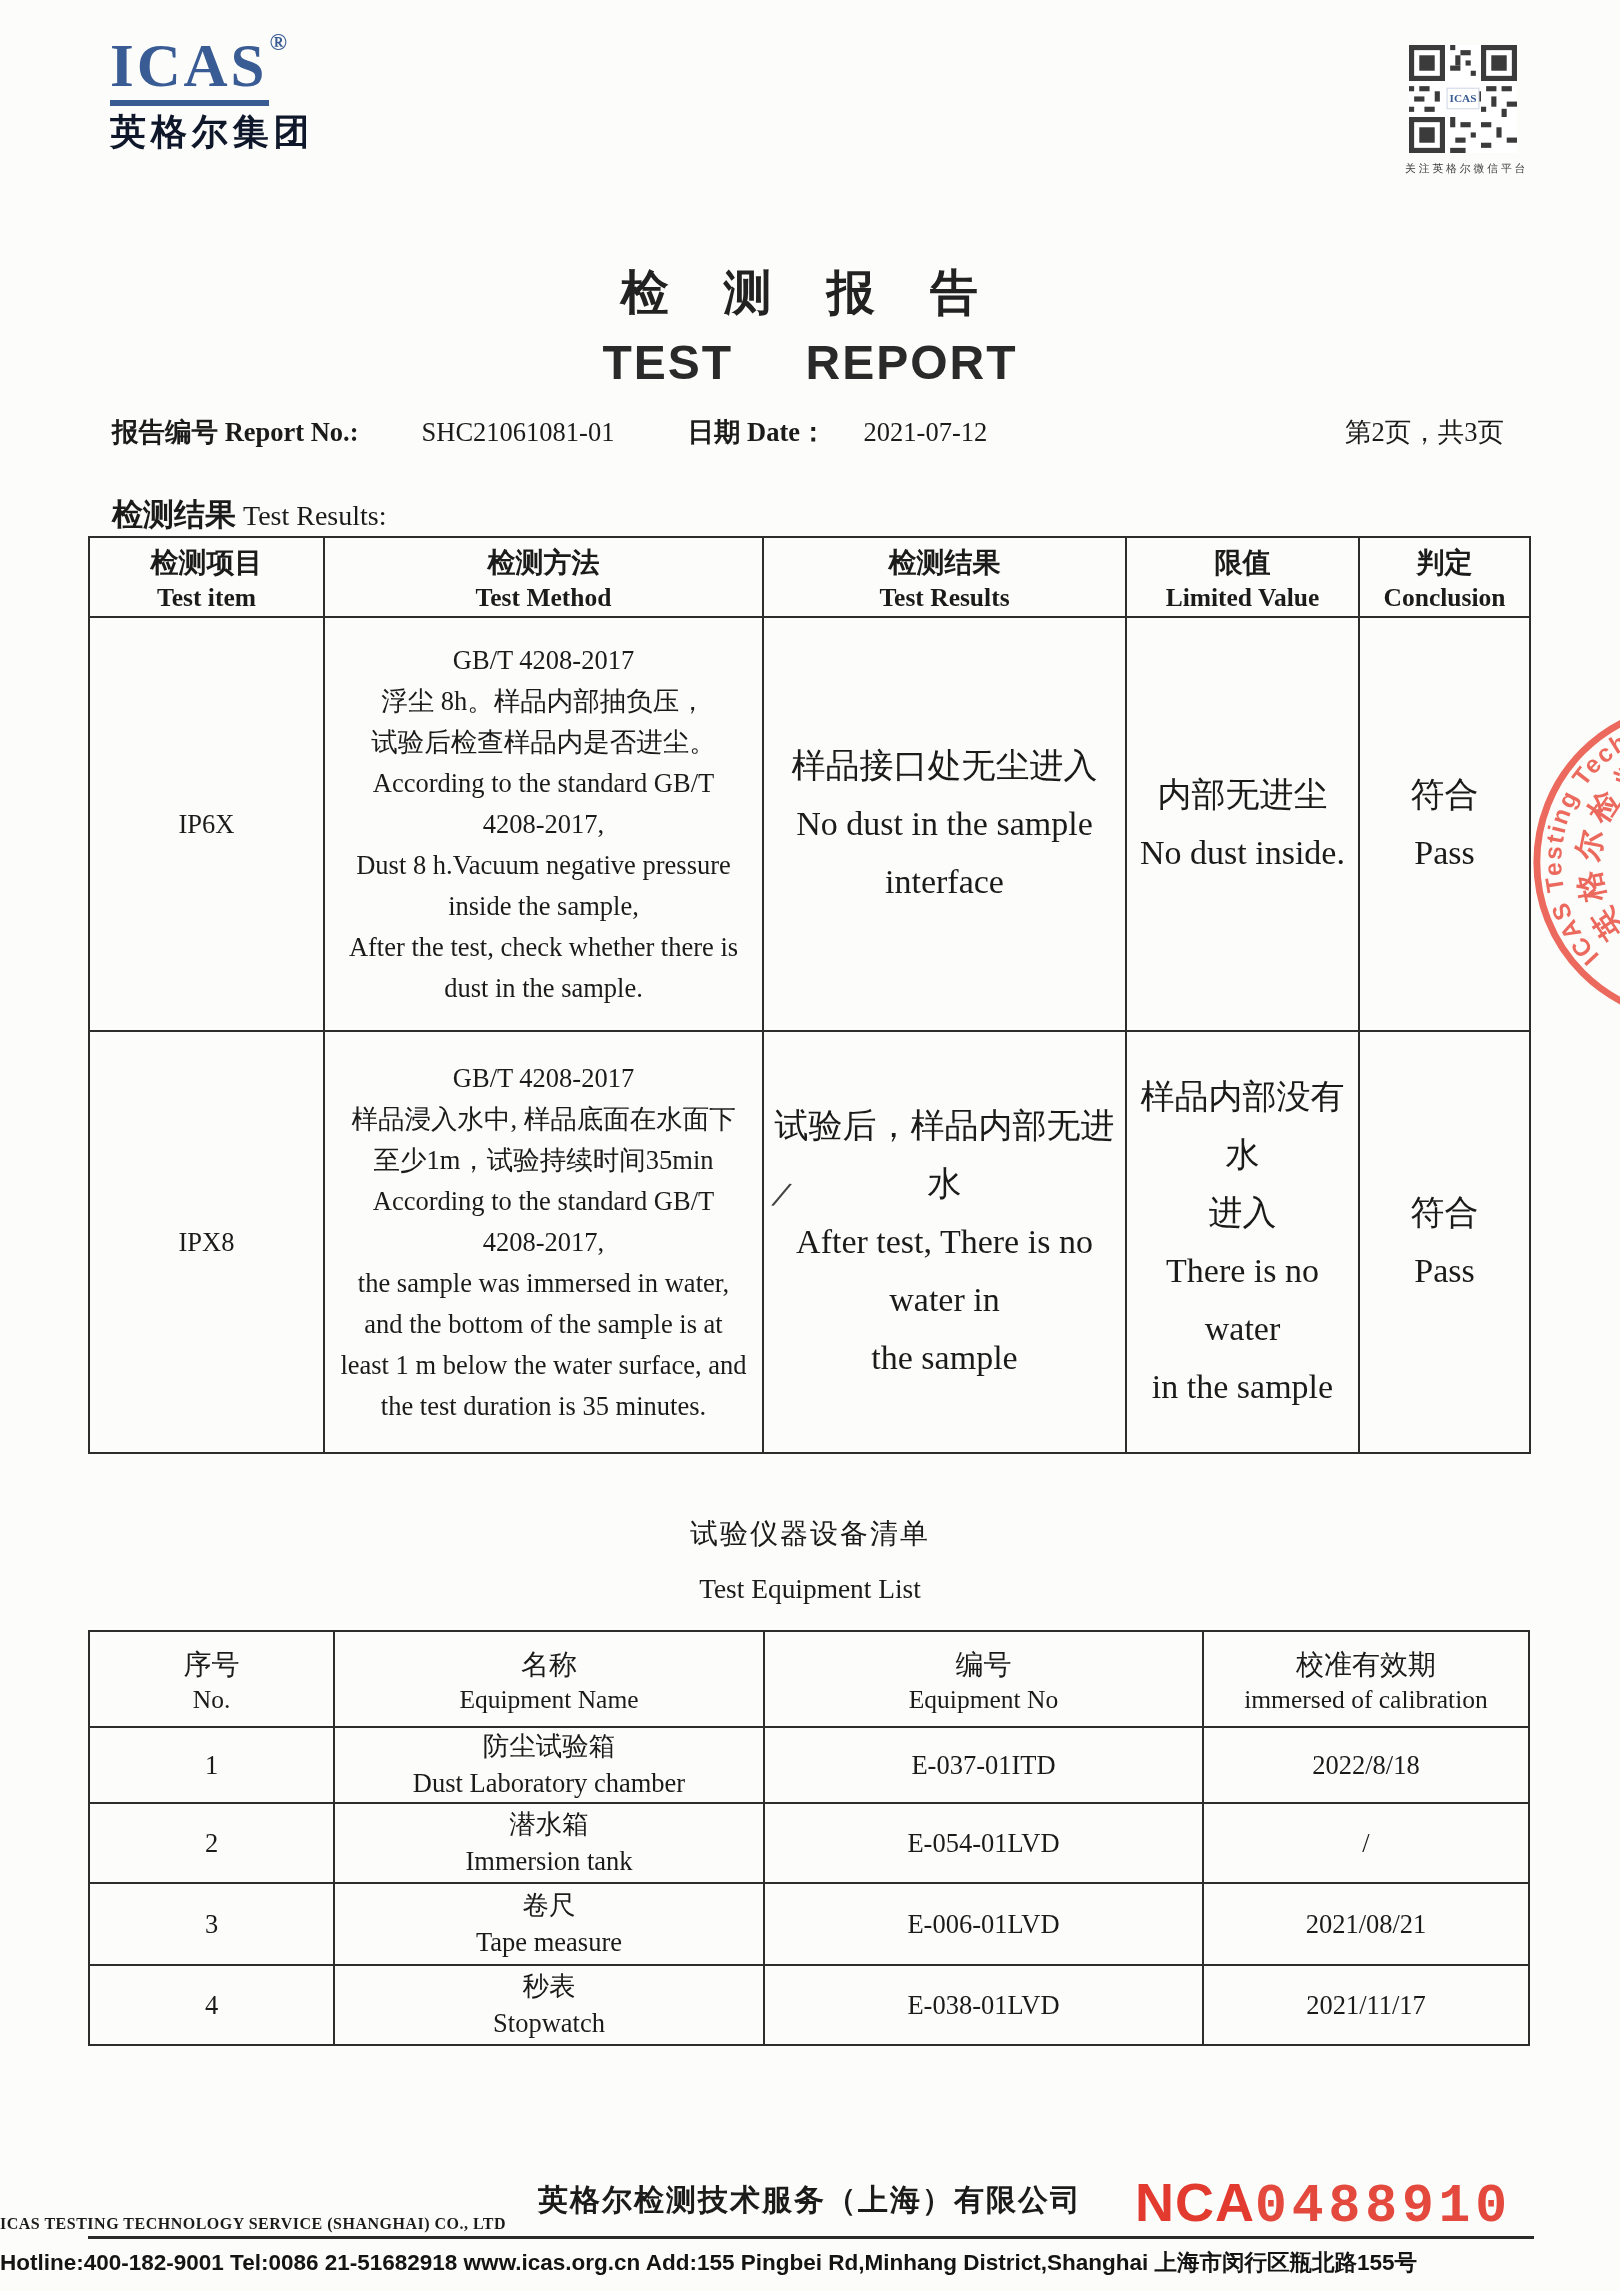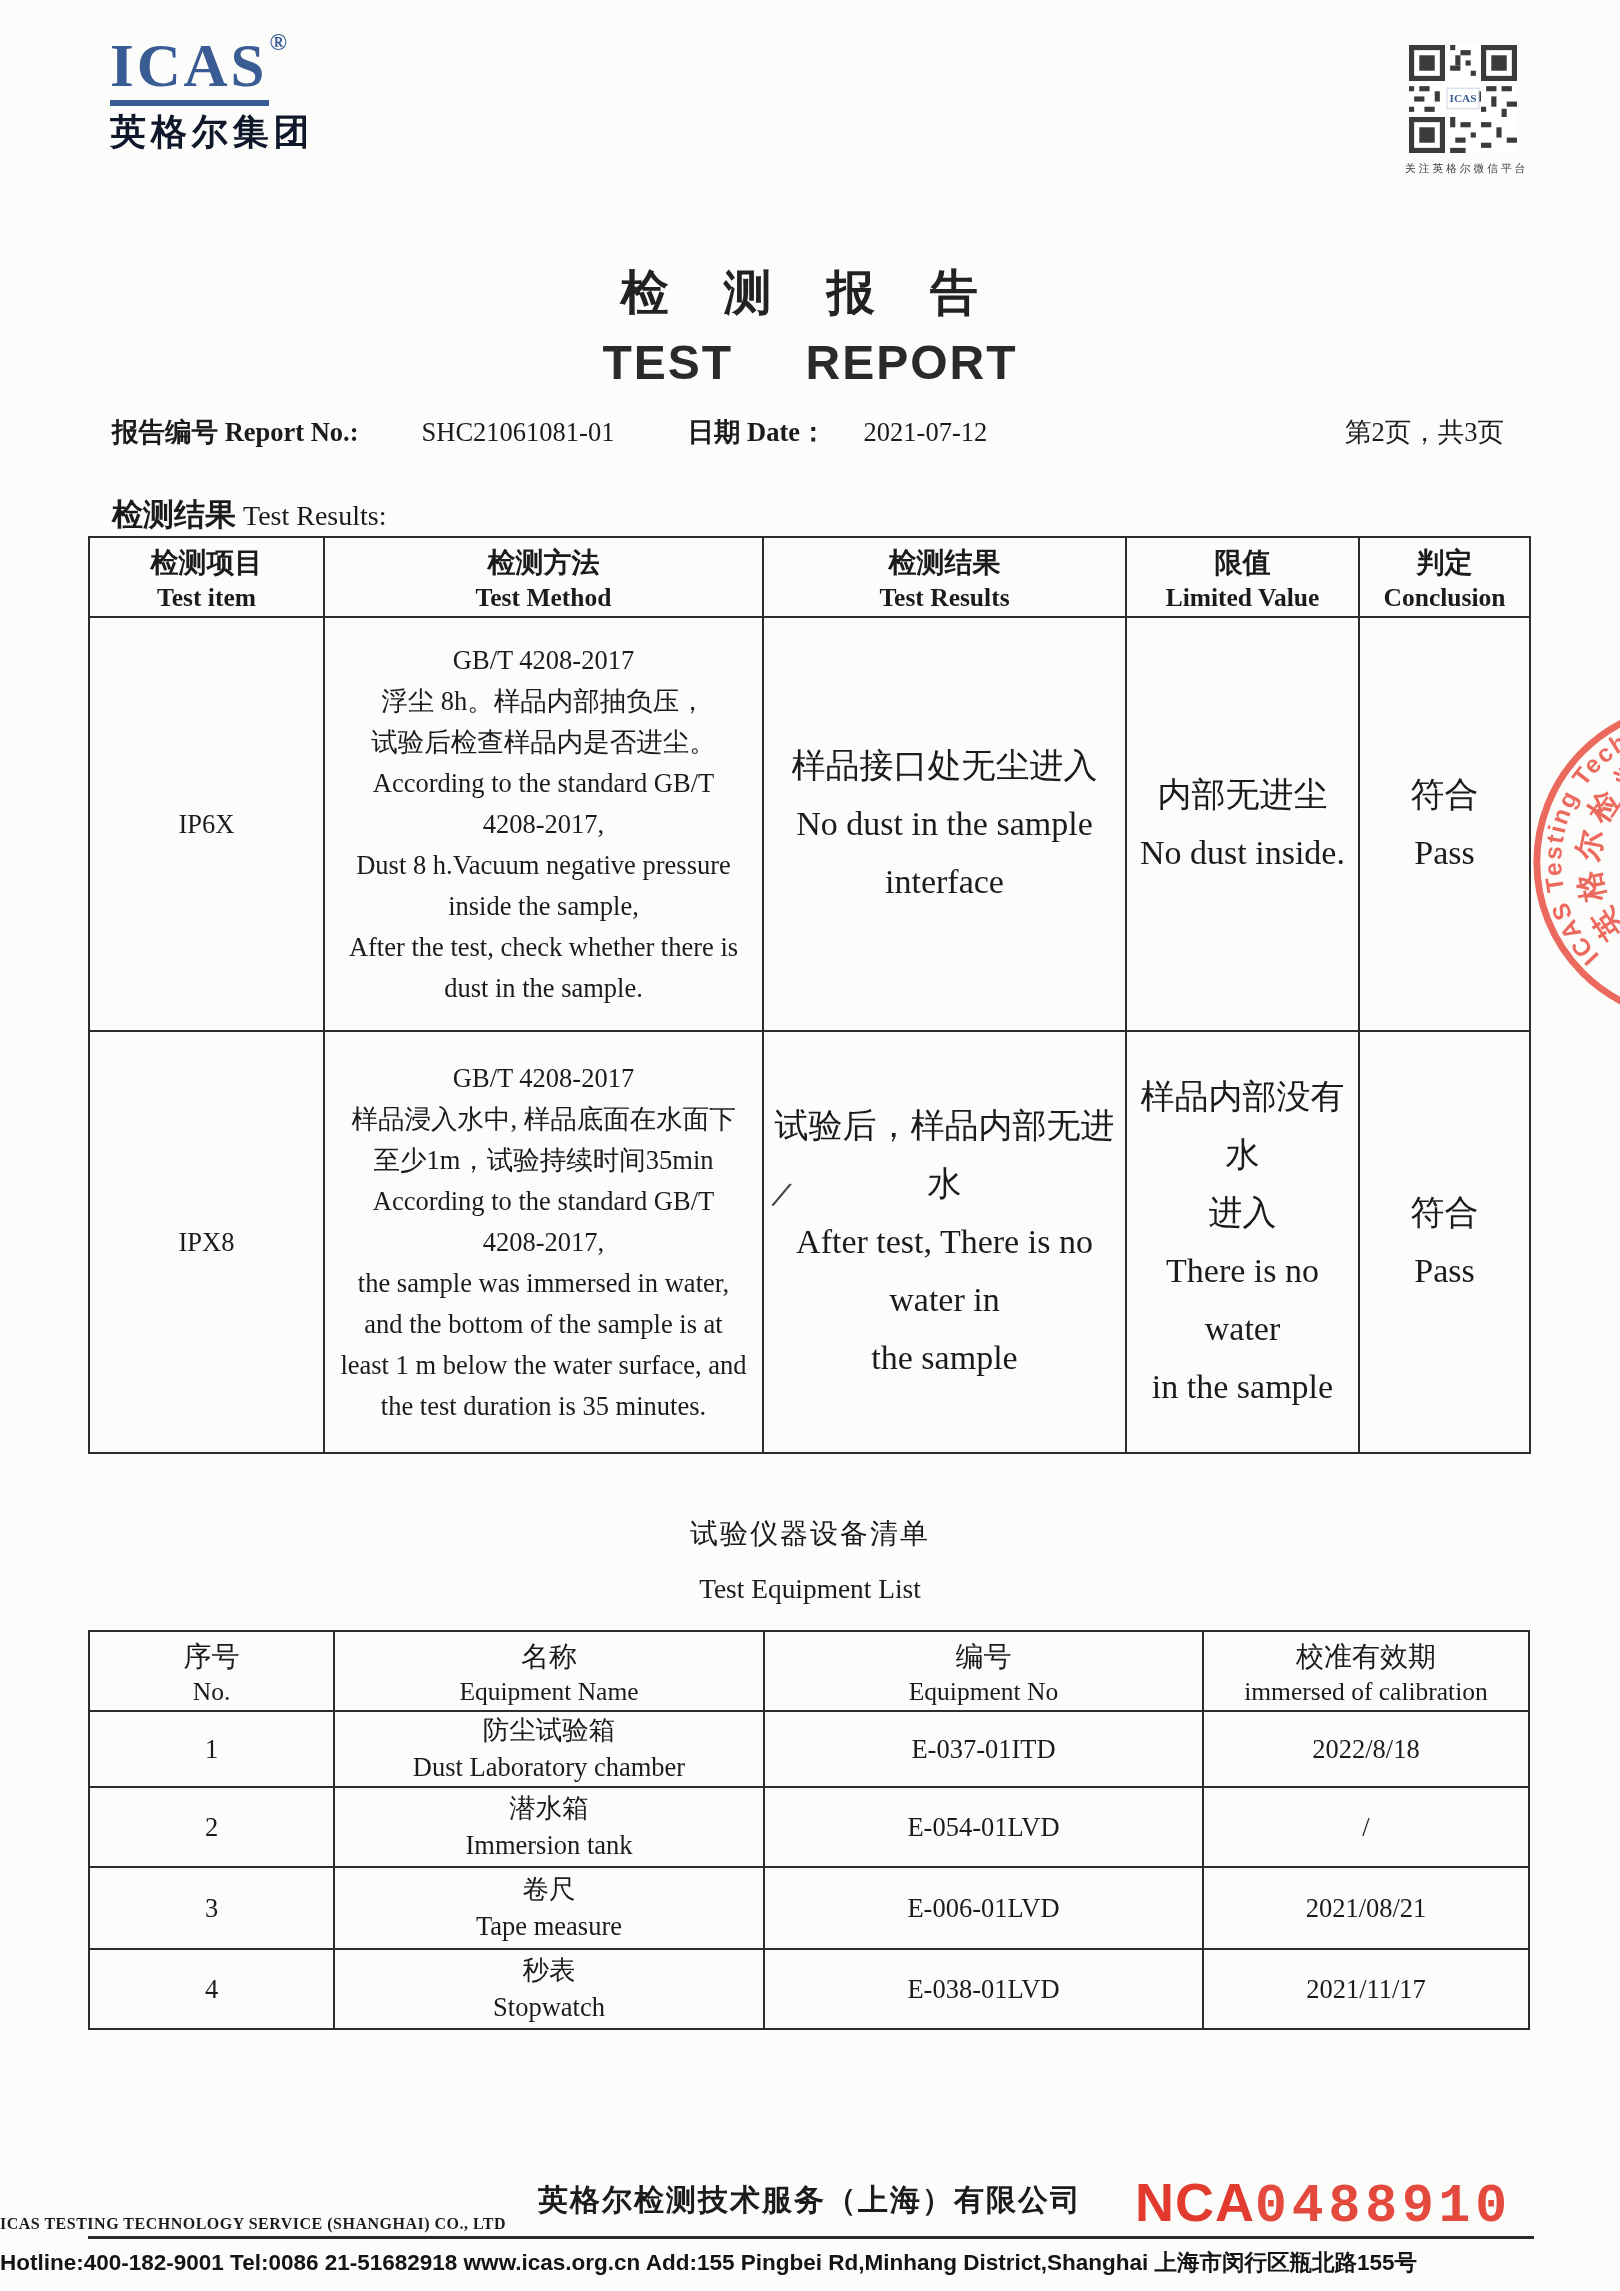--- a/index.html
+++ b/index.html
@@ -248,21 +248,21 @@
   <div class="equip-heading-en">Test Equipment List</div>
 
   <table class="t-equip">
     <colgroup>
         <col style="width:245px">
         <col style="width:430px">
         <col style="width:439px">
         <col style="width:326px">
       </colgroup>
     <tbody>
-        <tr style="height:80px">
+        <tr style="height:96px">
       <td>
         <div class="hcn">序号</div>
         <div class="hen">No.</div>
       </td>
       <td>
         <div class="hcn">名称</div>
         <div class="hen">Equipment Name</div>
       </td>
       <td>
         <div class="hcn">编号</div>

